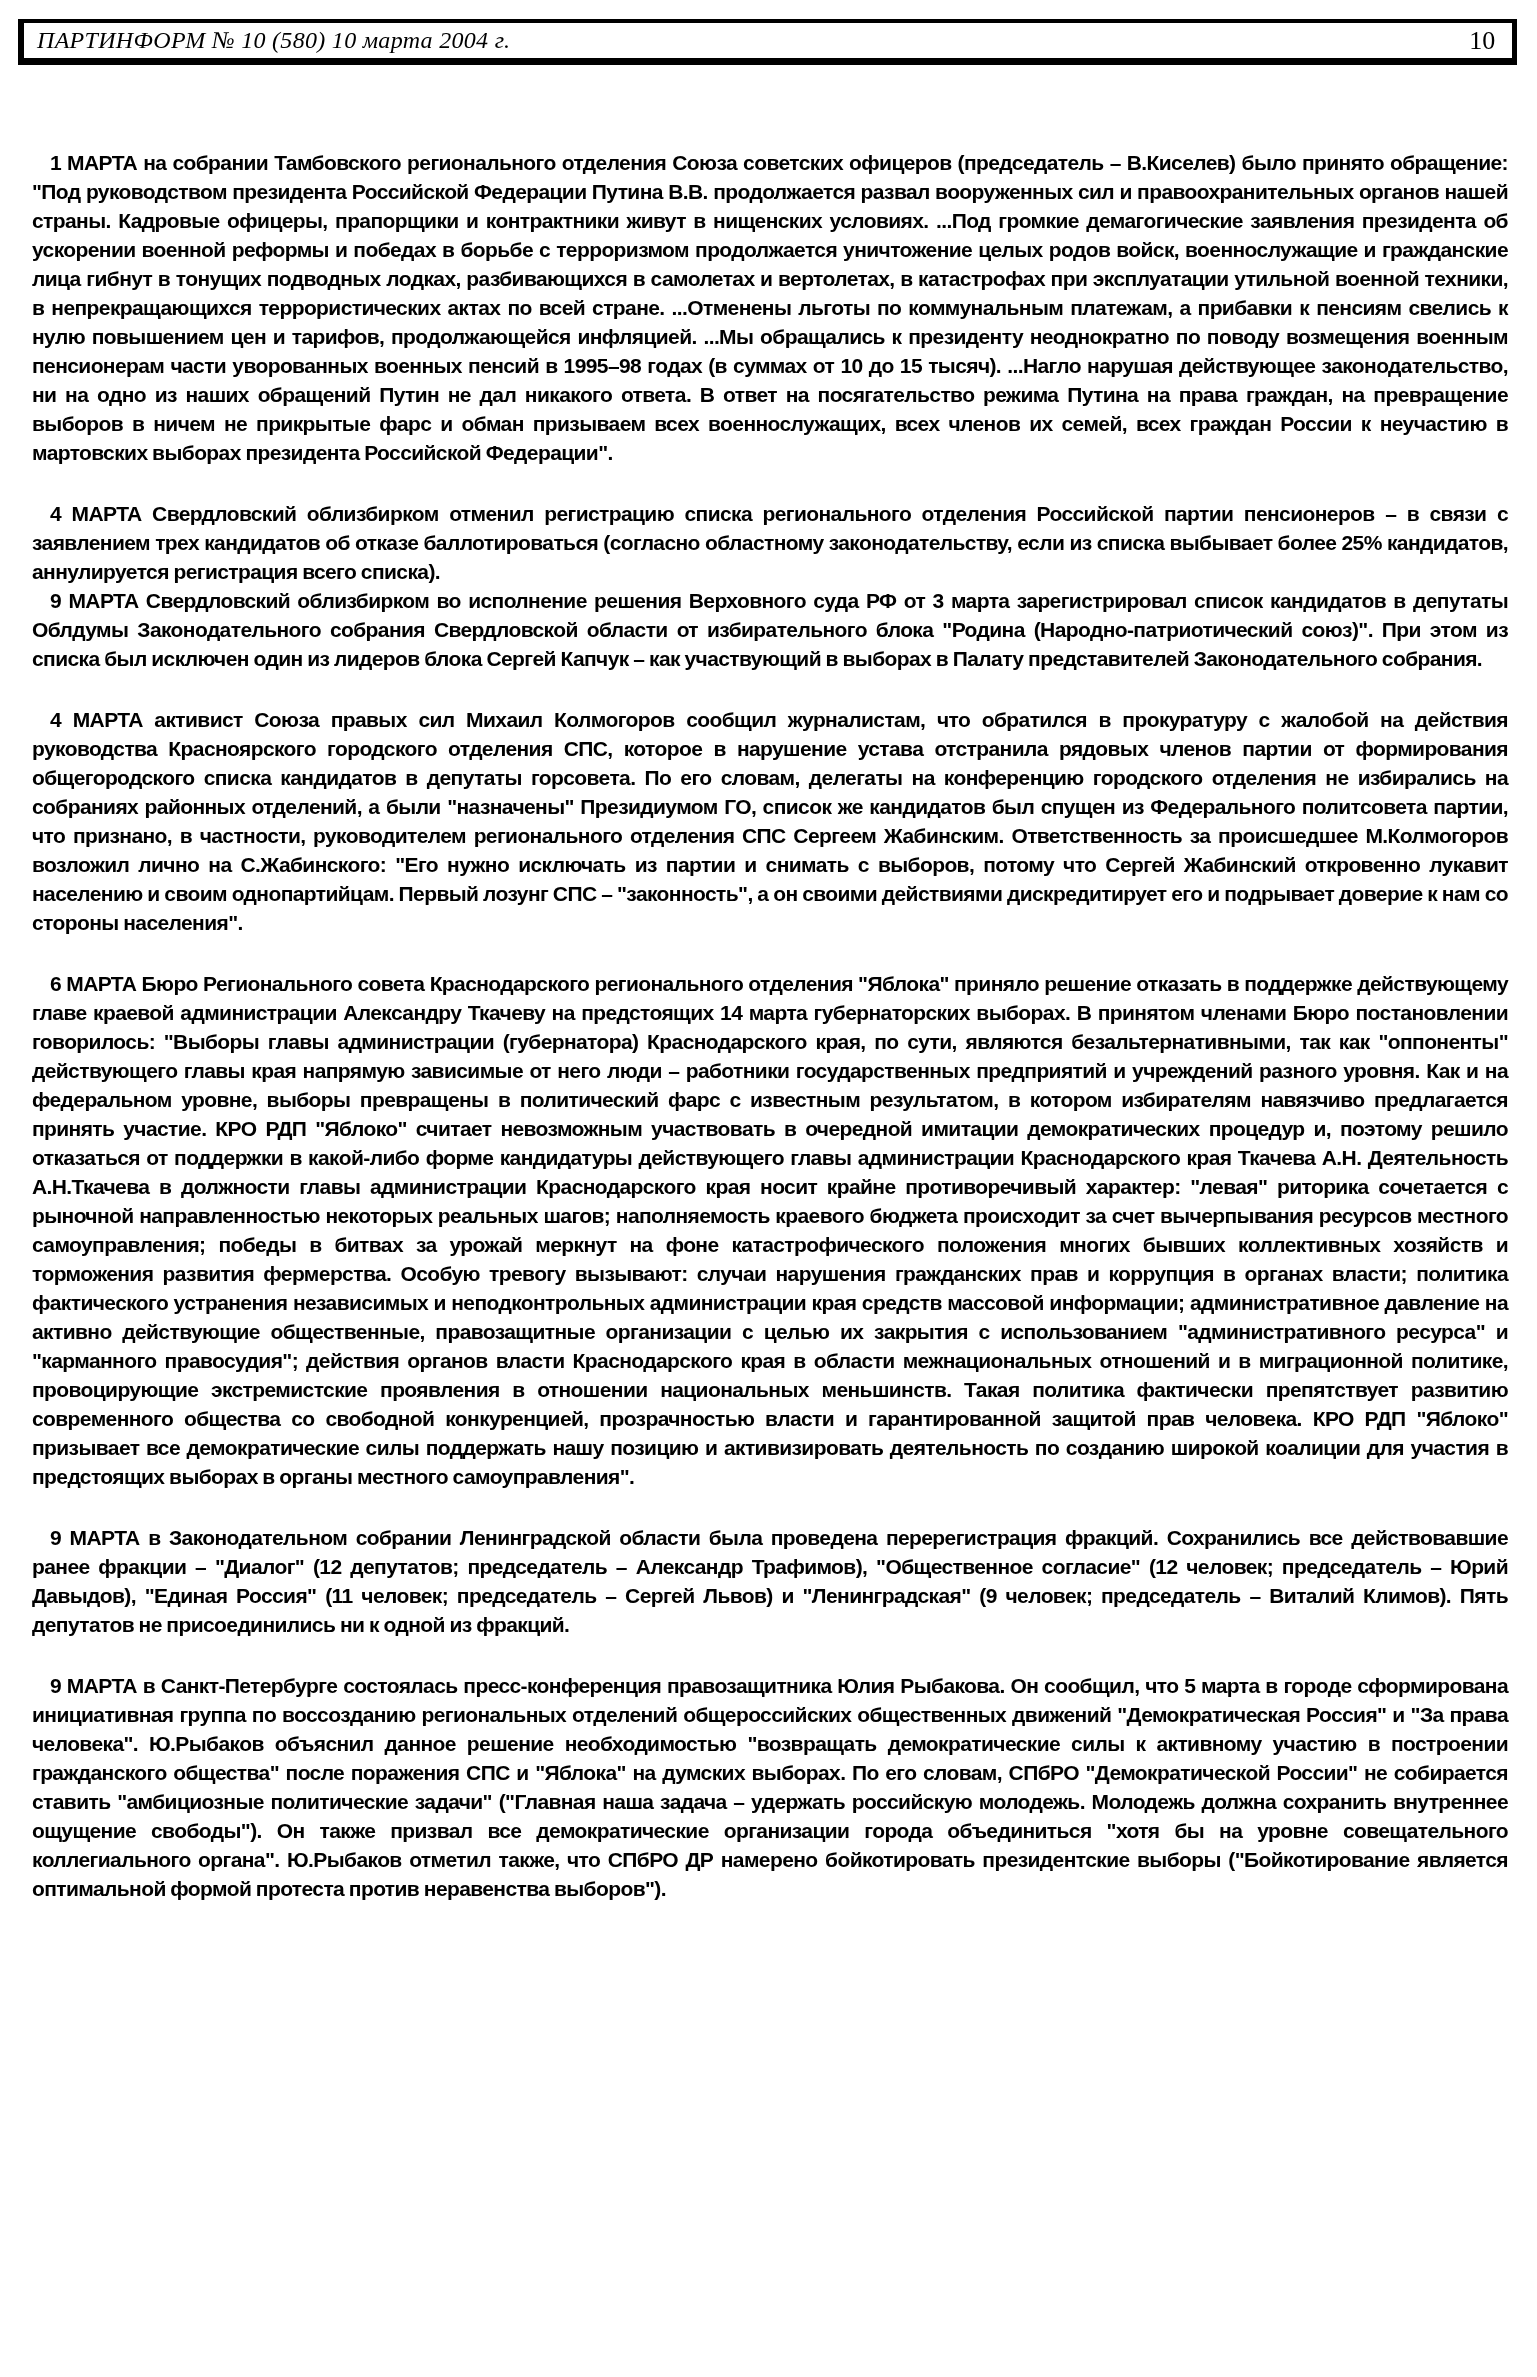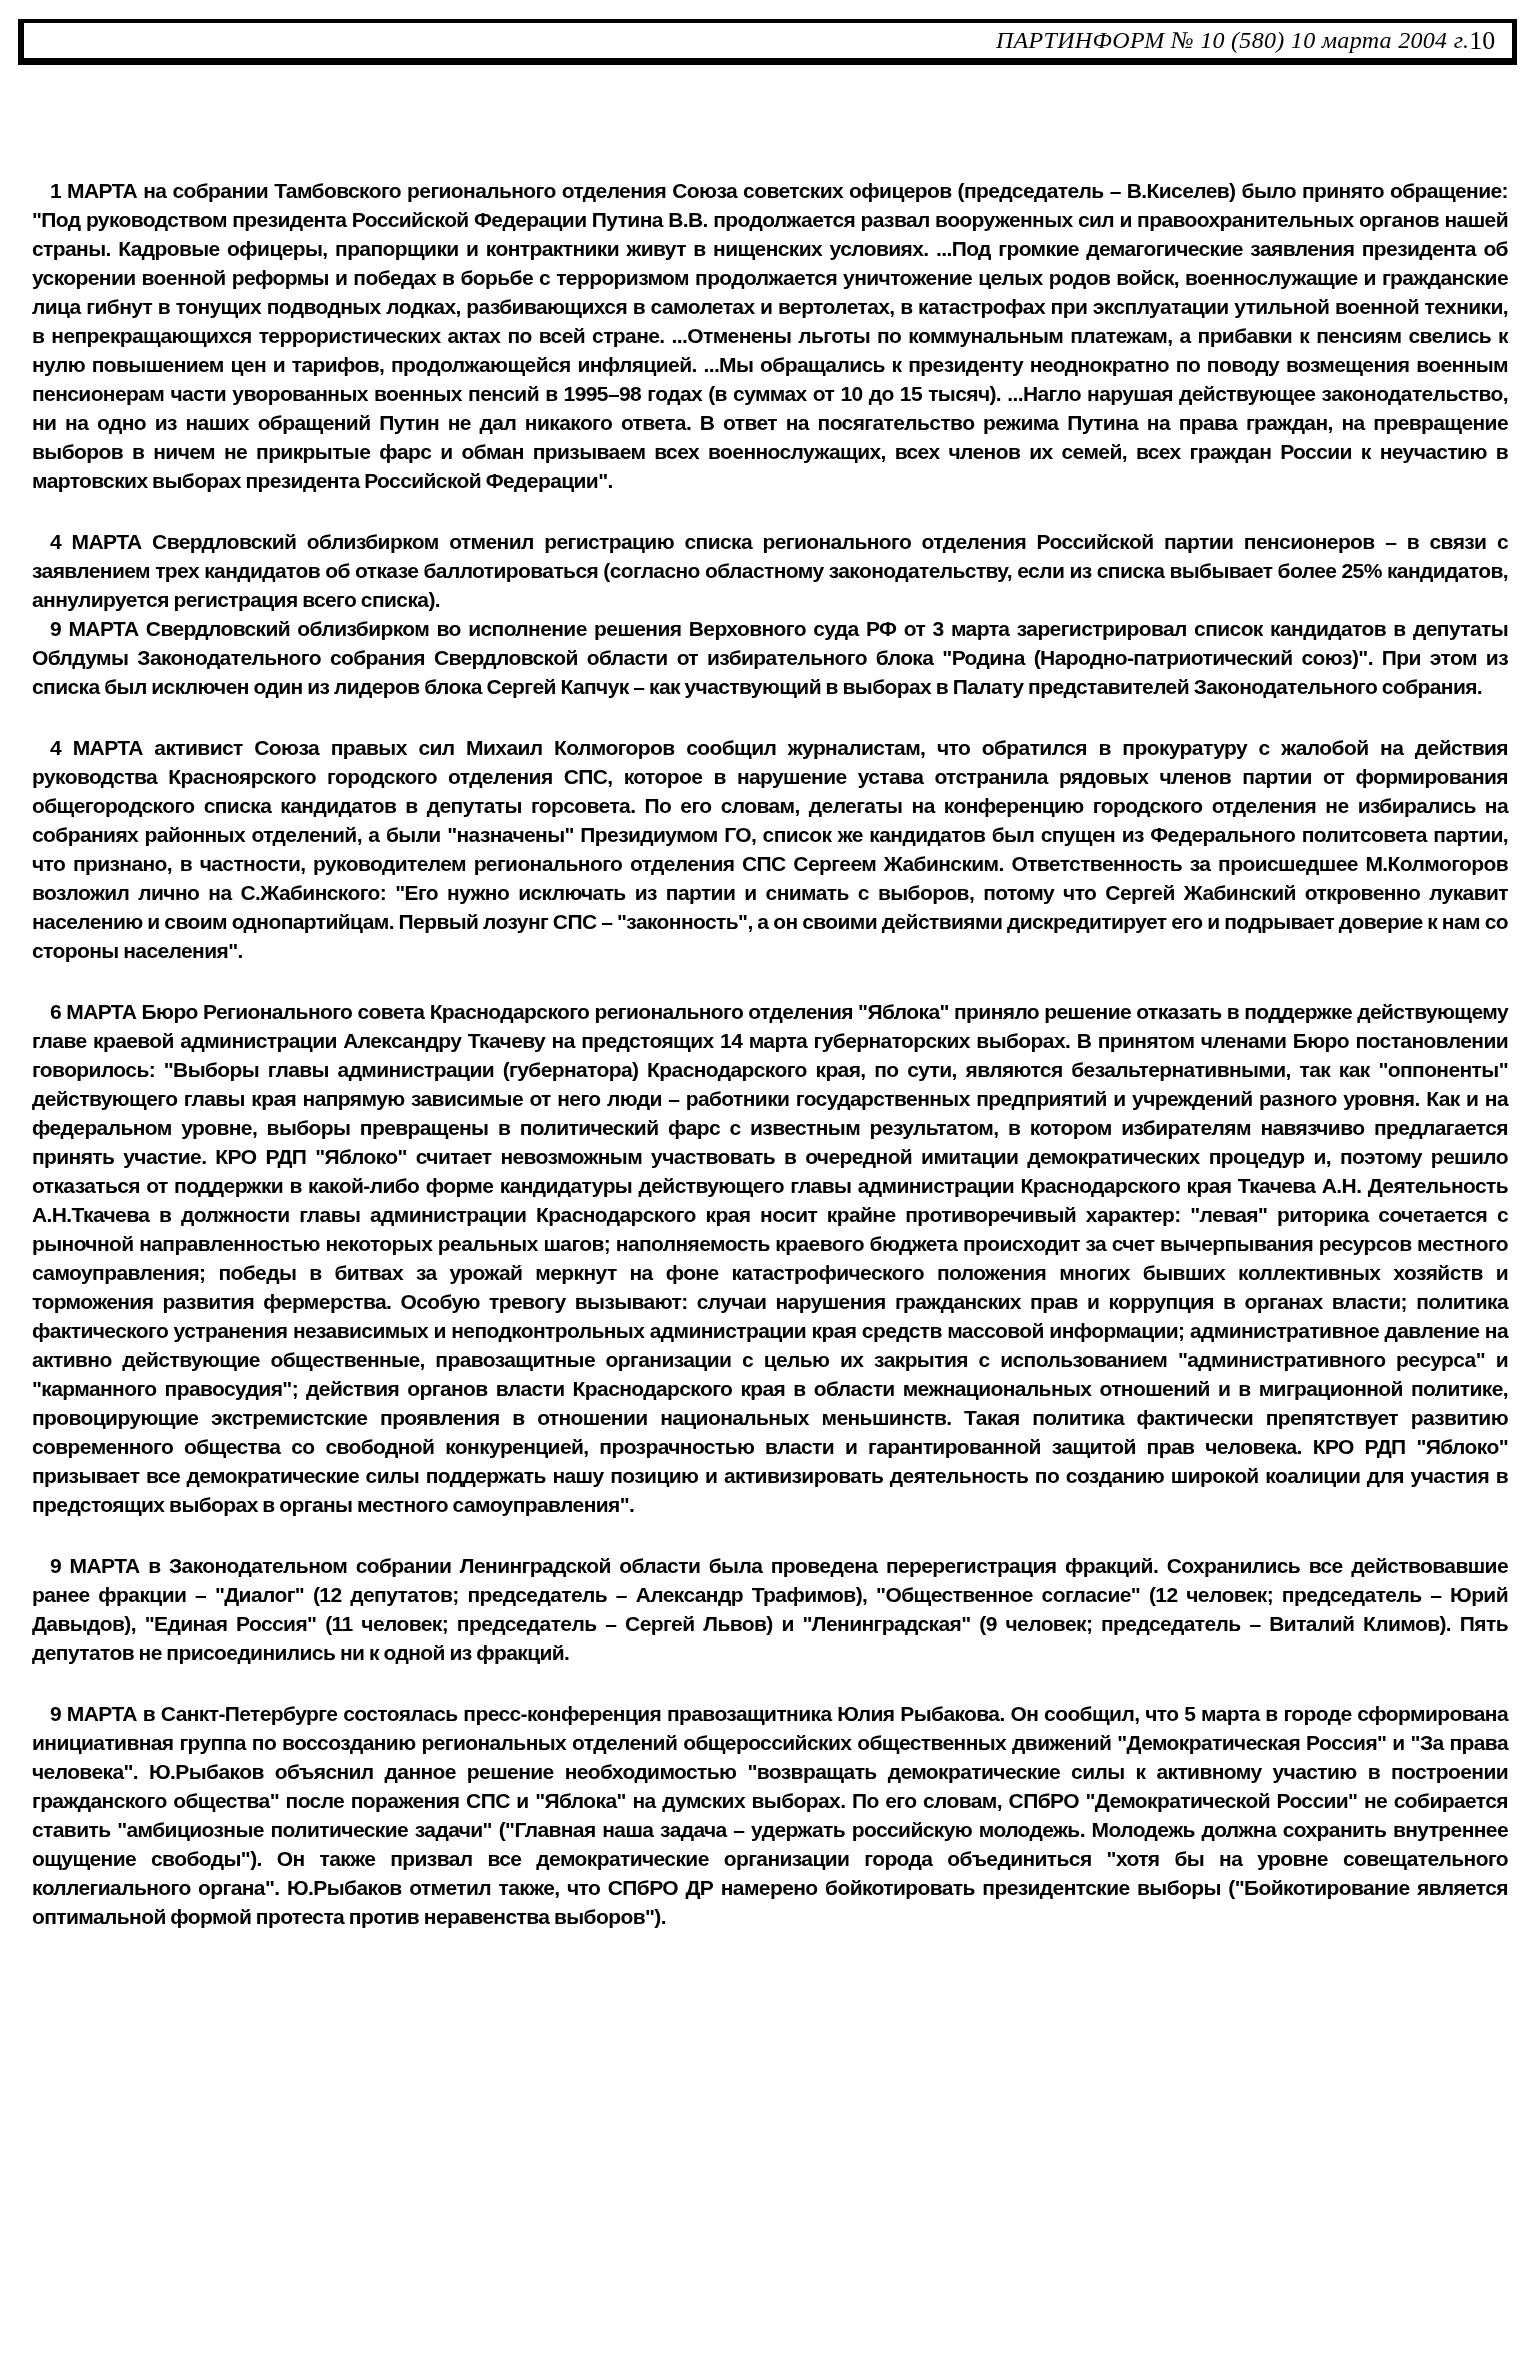--- a/index.html
+++ b/index.html
@@ -22,38 +22,38 @@
     left: 18px;
     top: 19px;
     width: 1499px;
     height: 46px;
     box-sizing: border-box;
     border: solid #000000;
     border-width: 4.5px 5.8px 7px 6.4px;
     background: #ffffff;
     display: flex;
     align-items: center;
-    justify-content: flex-end;
+    justify-content: space-between;
     padding: 0 16.7px 0 13px;
   }
   .journal-title {
     font-family: "Liberation Serif", serif;
     font-style: italic;
     font-size: 24px;
     letter-spacing: 0.3px;
     white-space: nowrap;
   }
   .page-number {
     font-family: "Liberation Serif", serif;
     font-size: 26px;
   }
   .content {
     position: absolute;
     left: 32px;
-    top: 176px;
+    top: 148px;
     width: 1476px;
   }
   .para {
     margin: 0;
     font-family: "Liberation Sans", sans-serif;
     font-weight: 700;
     font-size: 21px;
     line-height: 29px;
     letter-spacing: -0.6px;
     word-spacing: -0.6px;

